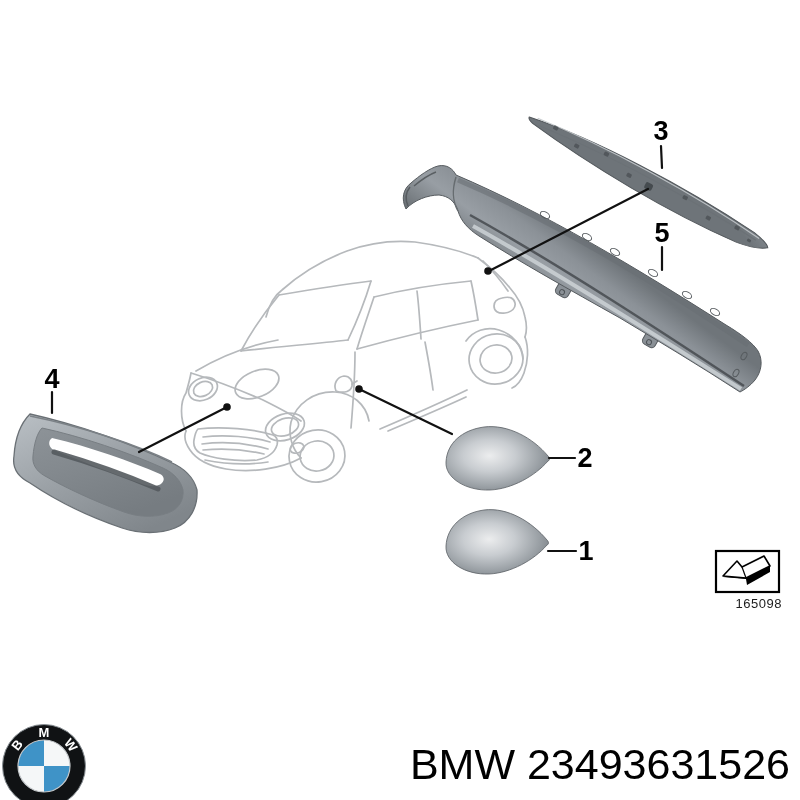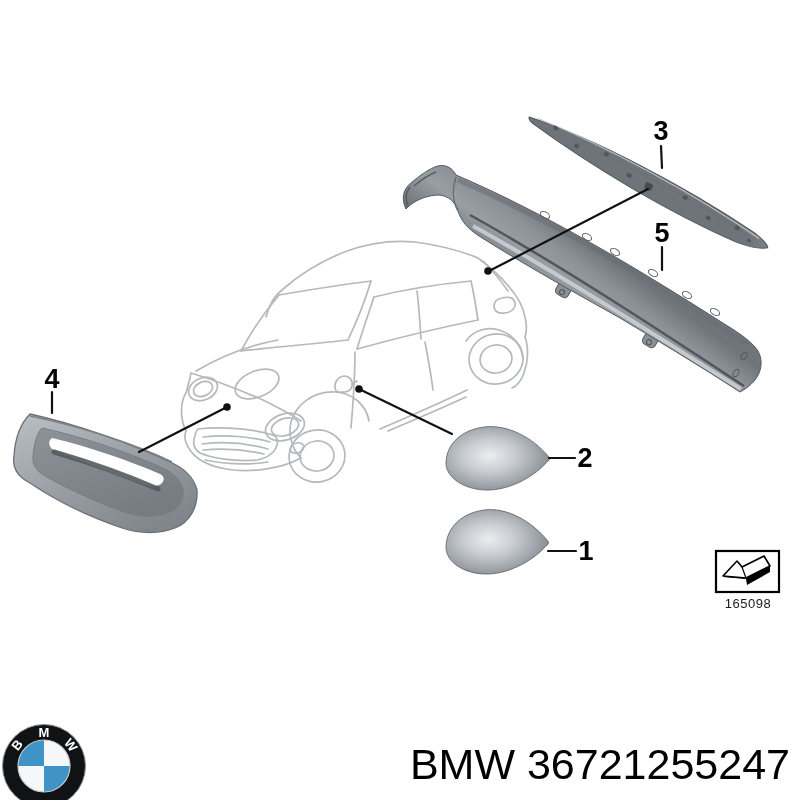--- a/index.html
+++ b/index.html
@@ -4,21 +4,21 @@
 <style>
   html,body{margin:0;padding:0;background:#ffffff;}
   .canvas{position:relative;width:800px;height:800px;background:#ffffff;overflow:hidden;
           font-family:"Liberation Sans", sans-serif;}
   .art{position:absolute;left:0;top:0;}
   .car path, .car ellipse{fill:none;stroke:#b6b9bc;stroke-width:1.7;stroke-linecap:round;stroke-linejoin:round;}
   .leader line{stroke:#111111;stroke-width:2.2;stroke-linecap:round;}
   .leader circle{fill:#111111;}
   .callout{position:absolute;width:28px;text-align:center;font-size:27px;font-weight:bold;
            color:#000;line-height:1;}
-  .stamp-code{position:absolute;left:714px;top:596px;width:68px;text-align:center;
+  .stamp-code{position:absolute;left:714px;top:596px;width:68px;text-align:right;
               font-size:13px;color:#1c1c1c;letter-spacing:.5px;}
   .part-number{position:absolute;top:740px;right:10px;font-size:43px;color:#000;
                letter-spacing:0px;white-space:nowrap;}
 </style>
 </head>
 <body>
 
 <div class="canvas">
 
 <svg class="art" width="800" height="800" viewBox="0 0 800 800">
@@ -215,15 +215,15 @@
 </svg>
 
 <div class="callout" style="left:572px;top:538px;">1</div>
 <div class="callout" style="left:571px;top:445px;">2</div>
 <div class="callout" style="left:647px;top:118px;">3</div>
 <div class="callout" style="left:38px;top:366px;">4</div>
 <div class="callout" style="left:648px;top:220px;">5</div>
 
 <div class="stamp-code">165098</div>
 
-<div class="part-number">BMW 36721255247</div>
+<div class="part-number">BMW 23493631526</div>
 
 </div>
 
 </body></html>

